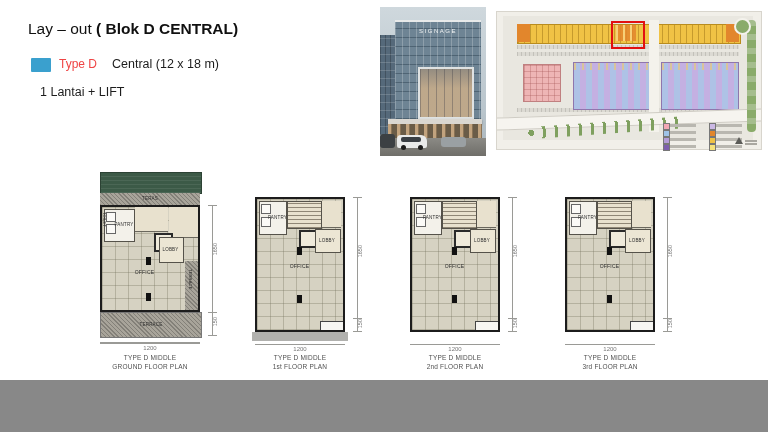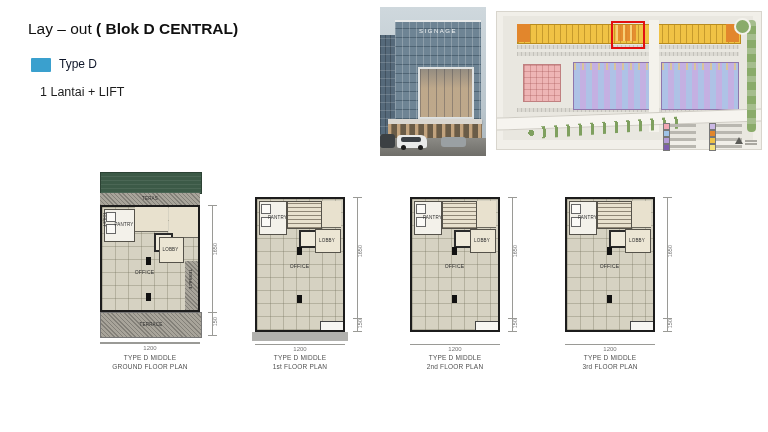--- a/index.html
+++ b/index.html
@@ -1,24 +1,24 @@
 <!DOCTYPE html>
 <html><head>
 <meta charset="utf-8">
 <style>
   html,body{margin:0;padding:0;background:#888;}
-  #slide{position:relative;width:768px;height:432px;background:#ffffff;overflow:hidden;
+  #slide{position:relative;width:768px;height:380px;background:#ffffff;overflow:hidden;
          font-family:"Liberation Sans",sans-serif;margin:0 auto;}
   .abs{position:absolute;}
 
   
   .title{left:28px;top:20px;font-size:15.5px;color:#101010;}
   .title b{font-weight:bold;}
   .swatch{left:31px;top:58px;width:20px;height:14px;background:#3aa0ce;border-radius:1px;}
-  .type-label{left:59px;top:57px;font-size:12px;color:#0f172a;}
+  .type-label{left:59px;top:57px;font-size:12px;color:#ef4444;}
   .type-value{left:112px;top:57px;font-size:12.5px;color:#1d1d1d;}
   .floors{left:40px;top:85px;font-size:12.5px;color:#1d1d1d;}
 
   
   #render{left:380px;top:7px;width:106px;height:149px;background:linear-gradient(#cfd8dd,#b9c5cc 70%,#a8b3ba);}
   .rn-wingL{left:0;top:28px;width:17px;height:100px;background:#55697a;
     background-image:repeating-linear-gradient(0deg,rgba(255,255,255,.16) 0 1px,transparent 1px 8px),
                      repeating-linear-gradient(90deg,rgba(0,0,0,.22) 0 1px,transparent 1px 5px);}
   .rn-tower{left:15px;top:13px;width:86px;height:106px;background:#6e8494;border-top:2px solid #e8eaea;
     background-image:repeating-linear-gradient(90deg,rgba(255,255,255,.22) 0 1px,transparent 1px 7px),
@@ -103,20 +103,21 @@
   .disclaimer b{color:#3f3f3f;font-weight:bold;}
 </style>
 </head>
 <body>
 
 <div id="slide">
 
   <div class="abs title"><span>Lay – out </span><b>( Blok D CENTRAL)</b></div>
   <div class="abs swatch"></div>
   <div class="abs type-label">Type D</div>
+  <div class="abs type-value">Central (12 x 18 m)</div>
   <div class="abs floors">1 Lantai + LIFT</div>
 
   <div class="abs" id="render">
     <div class="abs rn-wingL"></div>
     <div class="abs rn-tower"></div>
     <div class="abs rn-signage">SIGNAGE</div>
     <div class="abs rn-window"></div>
     <div class="abs rn-canopy"></div>
     <div class="abs rn-base"></div>
     <div class="abs rn-ground"></div>

